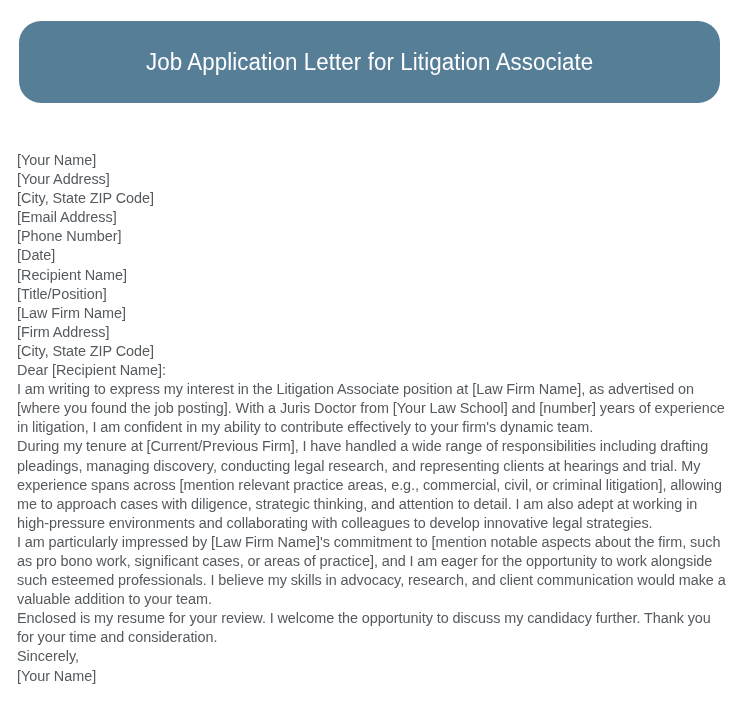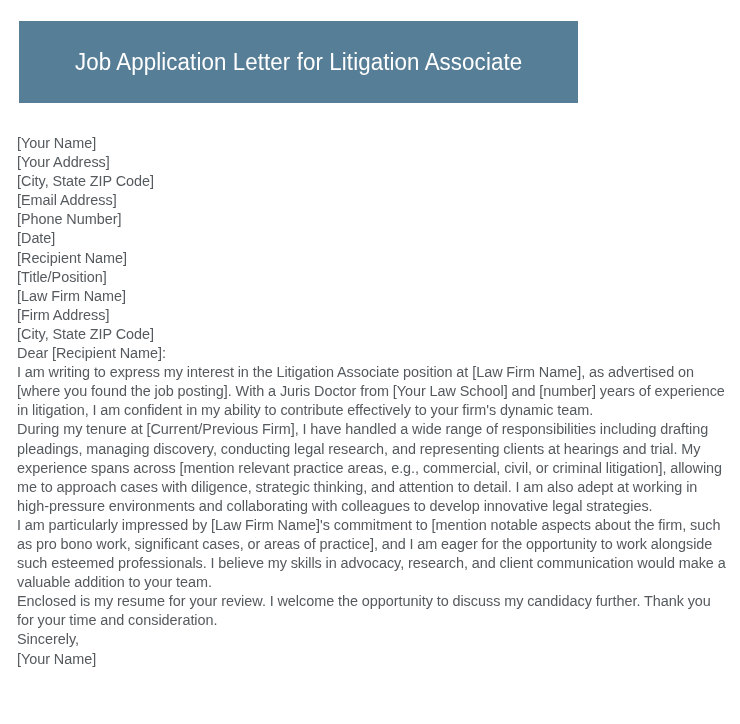--- a/index.html
+++ b/index.html
@@ -16,42 +16,43 @@
   #doc {
     position: relative;
     width: 740px;
     height: 724px;
     background: #ffffff;
   }
   #header-banner {
     position: absolute;
     left: 19px;
     top: 21px;
-    width: 559px;
+    width: 701px;
     height: 82px;
     background: #577e97;
     display: flex;
     align-items: center;
     justify-content: center;
     box-sizing: border-box;
+    border-radius: 22px;
   }
   #header-title {
     color: #ffffff;
     font-size: 23px;
     font-weight: 400;
     letter-spacing: 0.1px;
     transform: scaleX(0.97);
     transform-origin: center;
     white-space: nowrap;
     line-height: 1;
   }
   #letter-body {
     position: absolute;
     left: 17px;
-    top: 133px;
+    top: 150px;
     width: 710px;
   }
   .letter-line {
     color: #555a5e;
     font-size: 15.1px;
     line-height: 19.1px;
     transform: scaleX(0.955);
     transform-origin: left center;
     width: 744px;
     text-align: left;

